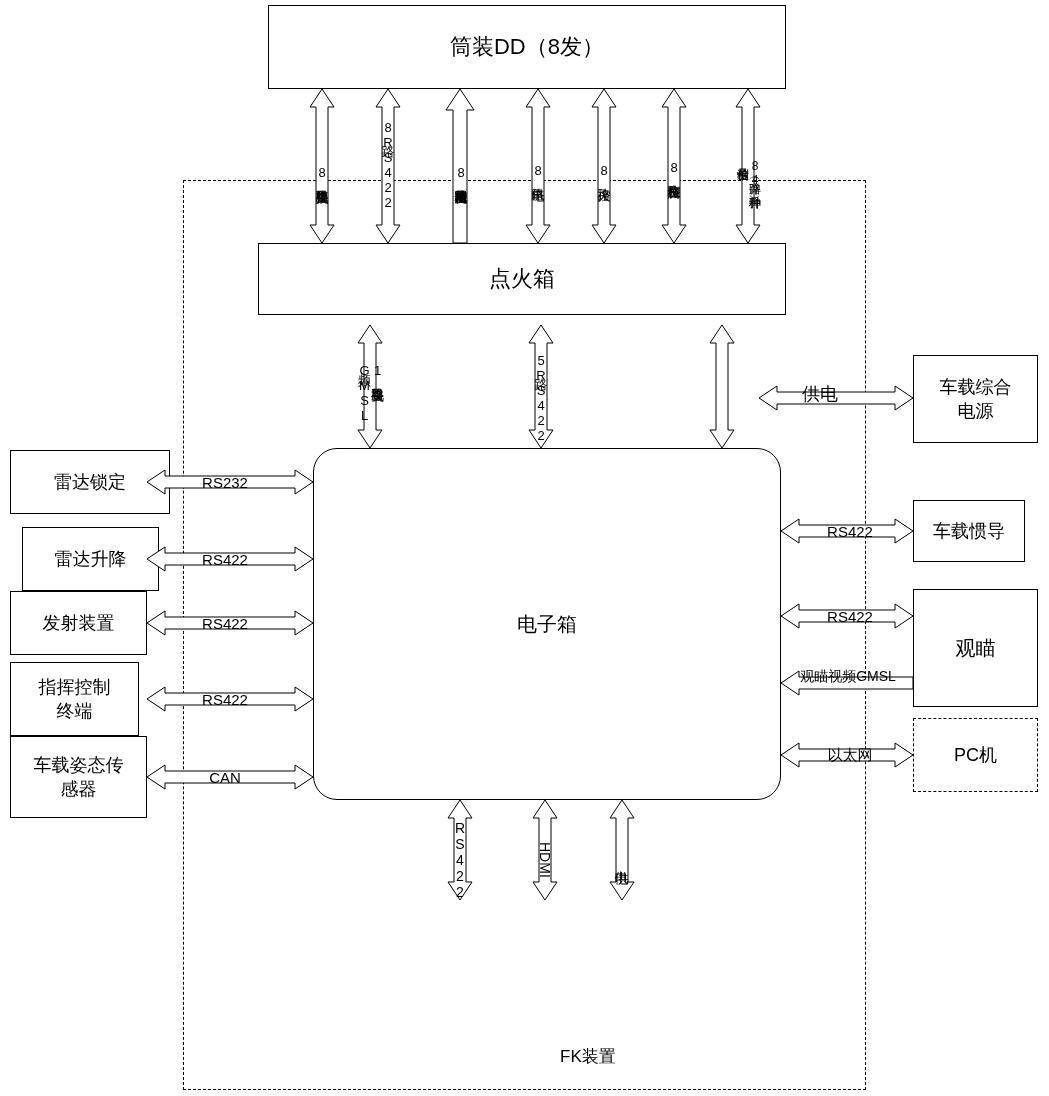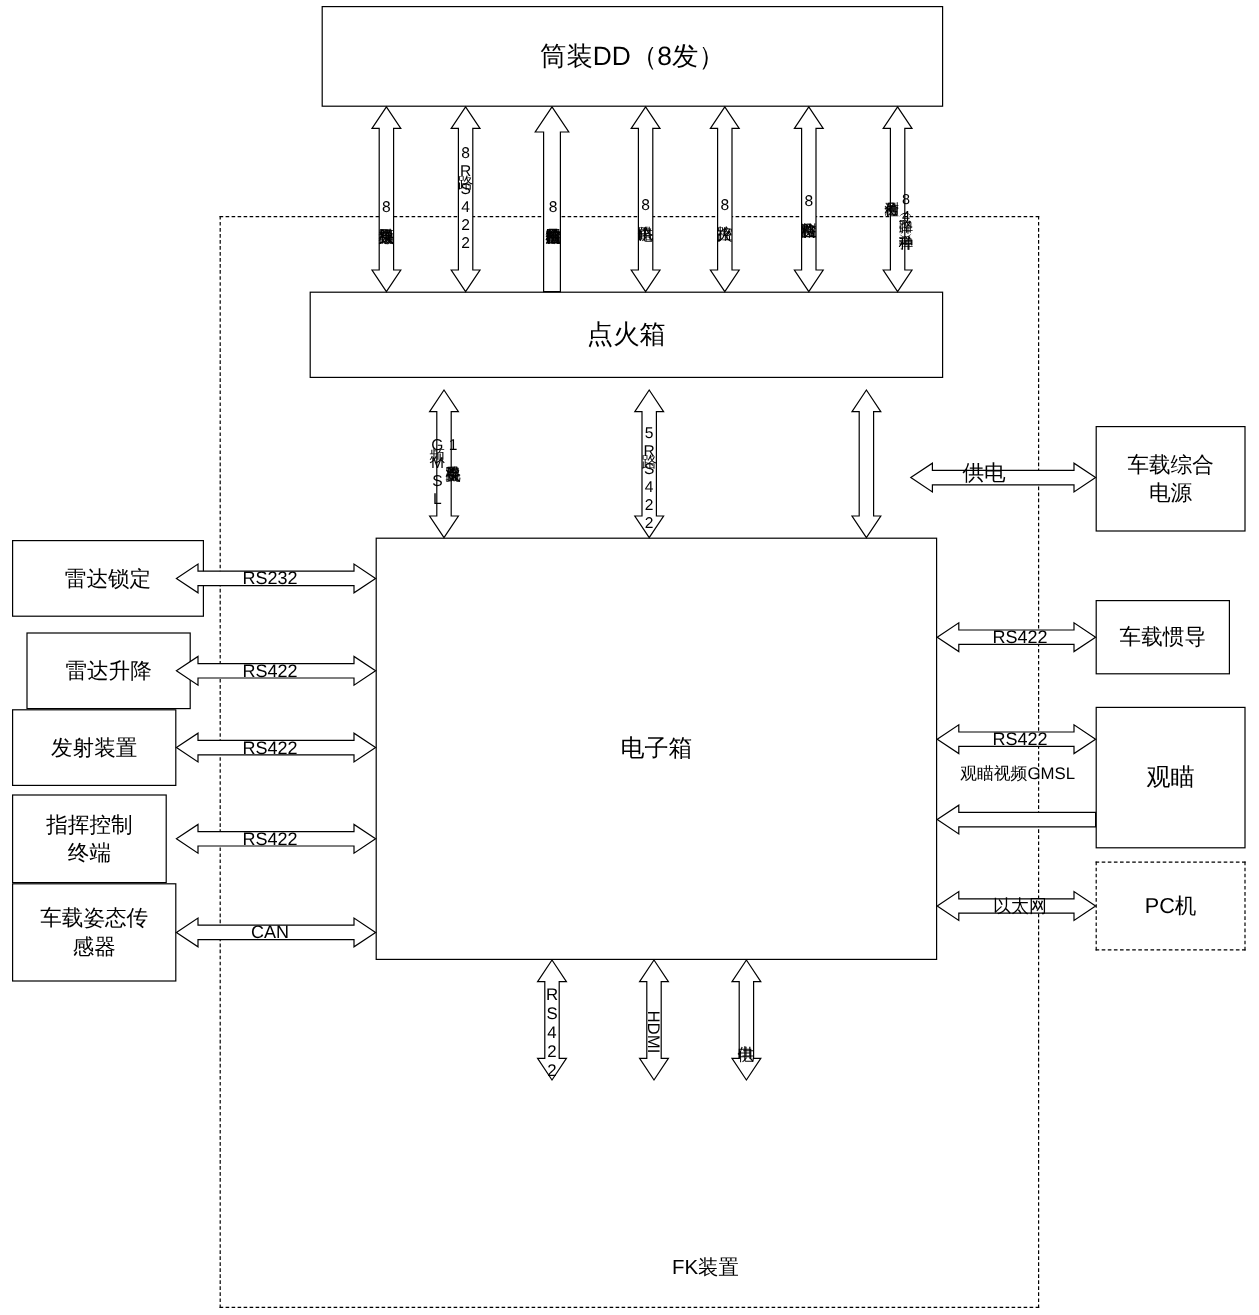--- a/index.html
+++ b/index.html
@@ -23,21 +23,21 @@
   <div class="fk-label" style="left:560px;top:1045px;">FK装置</div>
 
   <div class="box" style="left:268px;top:5px;width:518px;height:84px;font-size:22px;">
     <span>筒装DD（8发）</span>
   </div>
 
   <div class="box" style="left:258px;top:243px;width:528px;height:72px;font-size:22px;">
     <span>点火箱</span>
   </div>
 
-  <div class="box" style="left:313px;top:448px;width:468px;height:352px;font-size:20px;">
+  <div class="box" style="left:313px;top:448px;width:468px;height:352px;font-size:20px;border-radius:24px;">
     <span>电子箱</span>
   </div>
 
   <div class="box" style="left:913px;top:355px;width:125px;height:88px;font-size:18px;">
     <span style="white-space:pre-line;">车载综合
 电源</span>
   </div>
 
   <div class="box" style="left:913px;top:500px;width:112px;height:62px;font-size:18px;">
     <span>车载惯导</span>
@@ -171,21 +171,21 @@
   <div class="hlabel" style="left:185px;top:767px;width:80px;height:20px;font-size:15px;">
     <span>CAN</span>
   </div>
 
   <div class="hlabel" style="left:805px;top:521px;width:90px;height:20px;font-size:15px;">
     <span>RS422</span>
   </div>
   <div class="hlabel" style="left:805px;top:606px;width:90px;height:20px;font-size:15px;">
     <span>RS422</span>
   </div>
-  <div class="hlabel" style="left:783px;top:635px;width:130px;height:20px;font-size:14px;">
+  <div class="hlabel" style="left:783px;top:667px;width:130px;height:20px;font-size:14px;">
     <span>观瞄视频GMSL</span>
   </div>
   <div class="hlabel" style="left:805px;top:745px;width:90px;height:20px;font-size:15px;">
     <span>以太网</span>
   </div>
 
   <div class="vlabel" style="left:448px;top:825px;width:24px;height:70px;font-size:14px;">
     <span>RS422</span>
   </div>
   <div class="vlabel" style="left:533px;top:825px;width:24px;height:70px;font-size:14px;">

